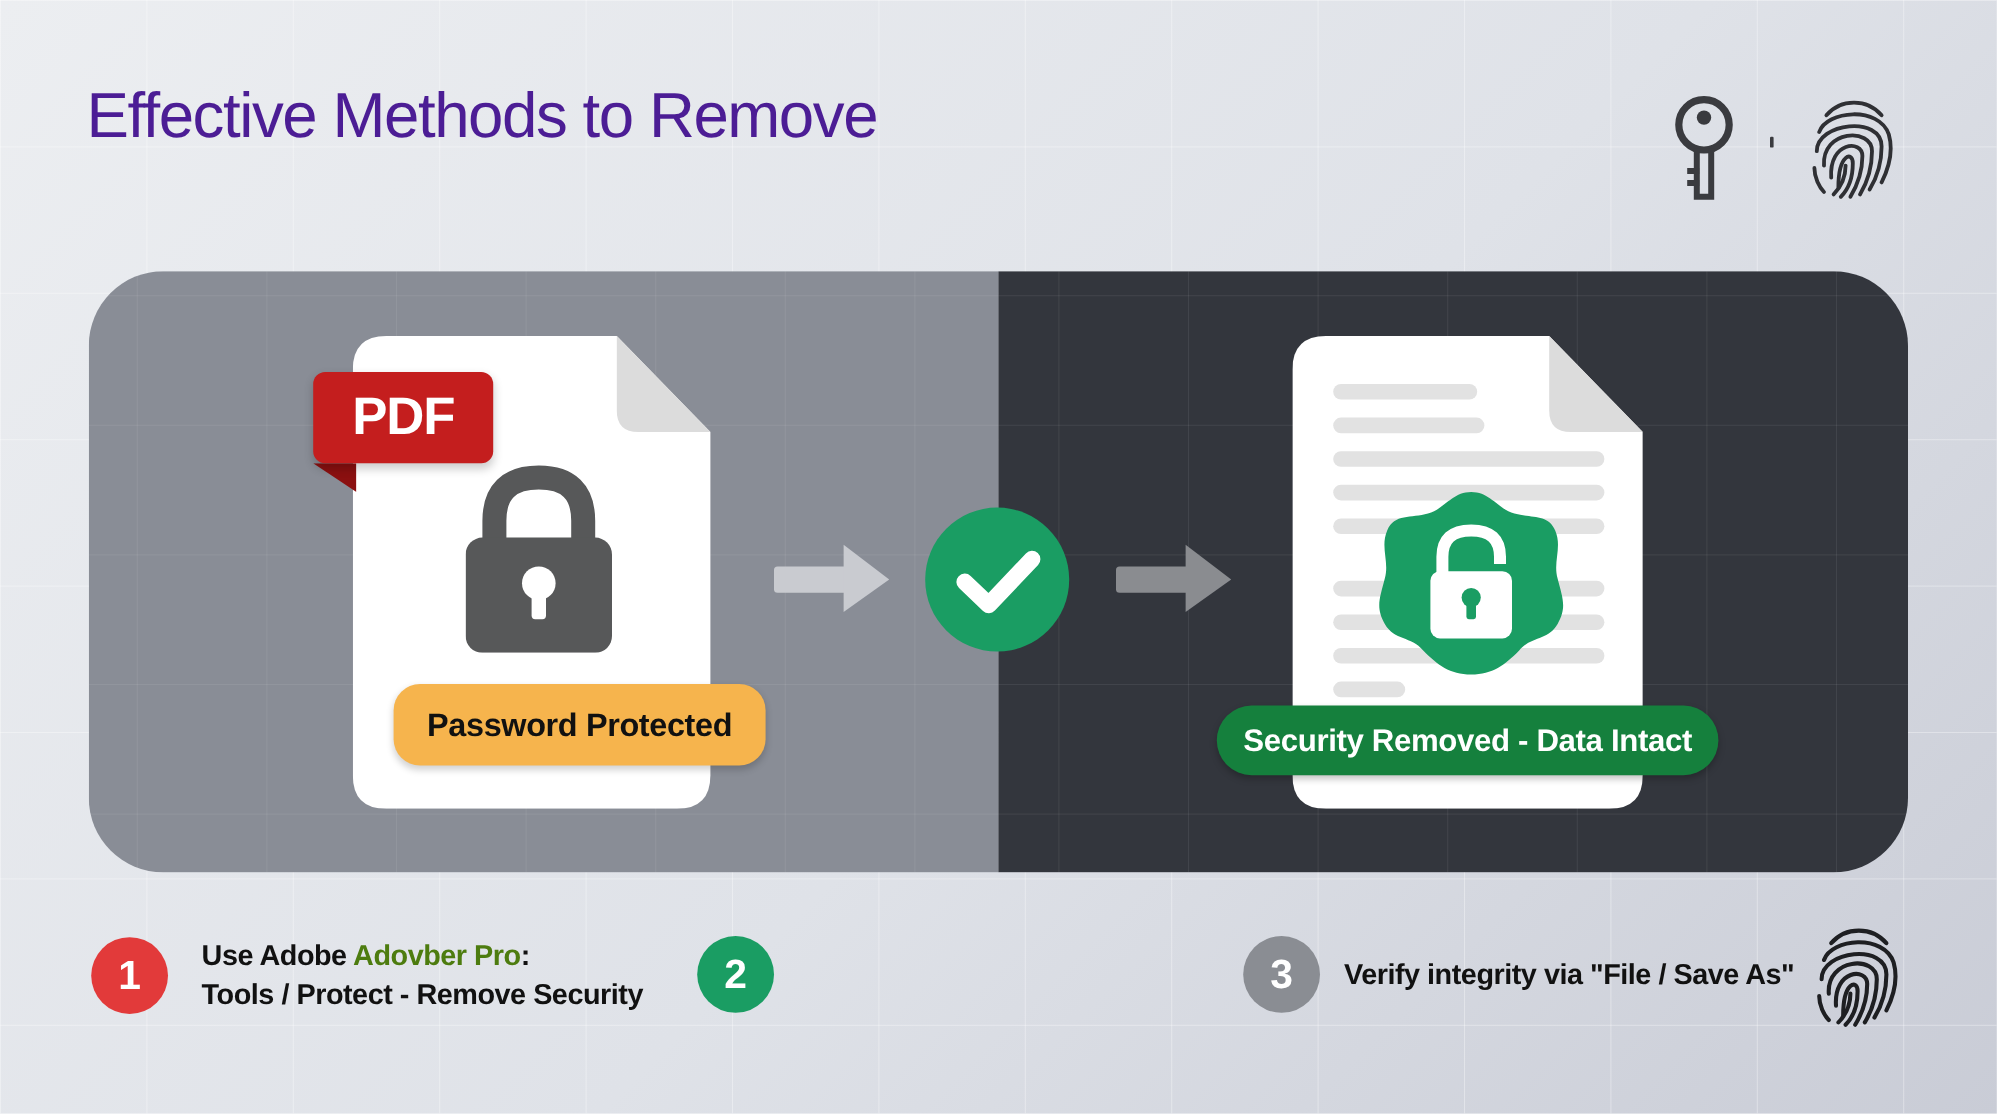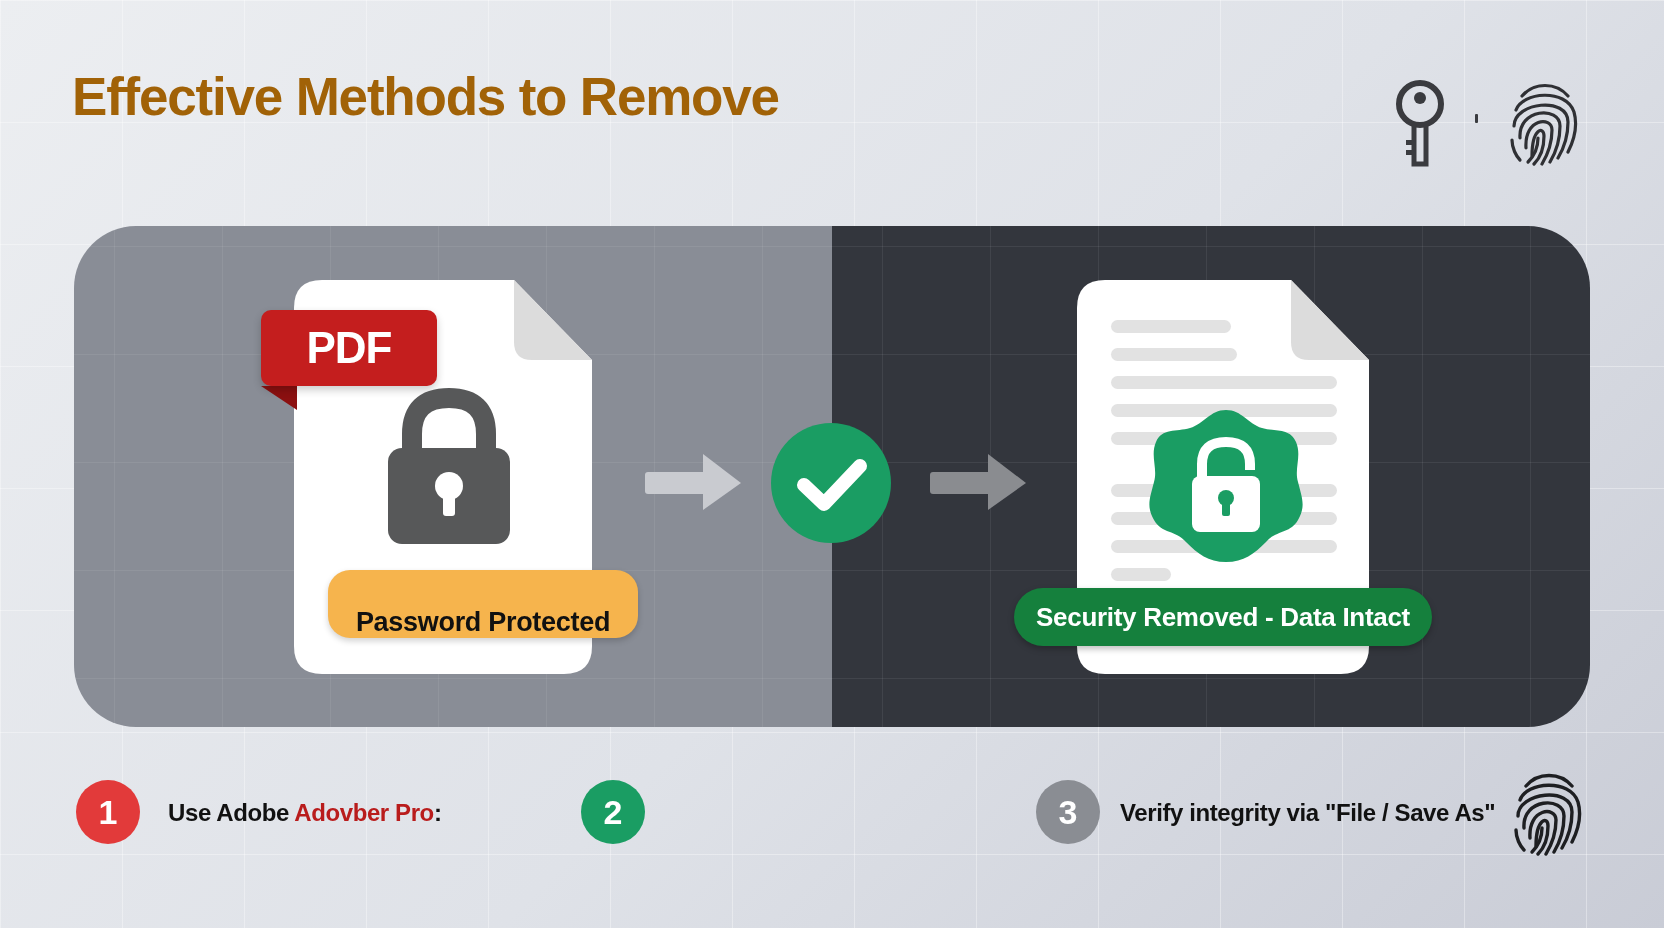--- a/index.html
+++ b/index.html
@@ -11,21 +11,21 @@
   .bg-grid {
     position:absolute; inset:0;
     background-image:
       linear-gradient(rgba(255,255,255,0.35) 1px, transparent 1px),
       linear-gradient(90deg, rgba(255,255,255,0.35) 1px, transparent 1px);
     background-size: 122px 122px;
     pointer-events:none;
   }
   .title {
     position:absolute; left:72px; top:66px;
-    font-size:53px; line-height:62px; font-weight:700; color:#a16207;
+    font-size:53px; line-height:62px; font-weight:400; color:#4c1d95;
     letter-spacing:-1.2px;
   }
   .title div { white-space:nowrap; }
   .panel {
     position:absolute; left:74px; top:226px; width:1516px; height:501px;
     border-radius:62px; overflow:hidden;
   }
   .panel-left {
     position:absolute; left:0; top:0; width:758px; height:100%;
     background:#898d96;
@@ -40,48 +40,48 @@
     background-image:
       linear-gradient(rgba(255,255,255,0.07) 1px, transparent 1px),
       linear-gradient(90deg, rgba(255,255,255,0.07) 1px, transparent 1px);
     background-size:108px 108px; background-position: 50px 20px;
   }
   .abs { position:absolute; }
   .pill-orange {
     position:absolute; left:328px; top:570px; width:310px; height:68px;
     background:#f6b44d; border-radius:22px;
     box-shadow: 0 3px 6px rgba(0,0,0,0.18);
-    display:flex; align-items:flex-end; justify-content:center;
+    display:flex; align-items:center; justify-content:center;
     font-size:27px; font-weight:700; color:#111; letter-spacing:-0.3px;
   }
   .pill-green {
     position:absolute; left:1014px; top:588px; width:418px; height:58px;
     background:#15803d; border-radius:30px;
     box-shadow: 0 3px 6px rgba(0,0,0,0.25);
     display:flex; align-items:center; justify-content:center;
     font-size:26px; font-weight:700; color:#fff; letter-spacing:-0.3px;
   }
   .pdf-tag {
-    position:absolute; left:261px; top:310px; width:176px; height:76px;
+    position:absolute; left:261px; top:310px; width:150px; height:76px;
     background:#c41e1e; border-radius:10px;
     display:flex; align-items:center; justify-content:center;
     color:#fff; font-size:44px; font-weight:700; letter-spacing:-1px;
     box-shadow: 0 4px 8px rgba(0,0,0,0.2);
   }
   .step { position:absolute; top:780px; display:flex; align-items:center; }
   .step-num {
     width:64px; height:64px; border-radius:50%;
     display:flex; align-items:center; justify-content:center;
     color:#fff; font-size:34px; font-weight:700; flex:none;
   }
   .step-text {
     margin-left:30px; font-size:24px; line-height:33px; font-weight:700; color:#111;
     letter-spacing:-0.4px; white-space:nowrap;
   }
-  .red { color:#b91c1c; }
+  .red { color:#4d7c0f; }
 </style>
 </head>
 <body>
 
 <div class="bg-grid"></div>
 
 <div class="title">
   <div>Effective Methods to Remove</div>
 </div>
 
@@ -169,20 +169,21 @@
 <div class="pill-green">
   <span>Security Removed - Data Intact</span>
 </div>
 
 <div class="step" style="left:76px;">
   <div class="step-num" style="background:#e23a3a;">
     <span>1</span>
   </div>
   <div class="step-text" style="margin-left:28px;">
     <div><span>Use Adobe </span><span class="red">Adovber Pro</span><span>:</span></div>
+    <div>Tools / Protect - Remove Security</div>
   </div>
 </div>
 
 <div class="step" style="left:581px;">
   <div class="step-num" style="background:#1a9d63;">
     <span>2</span>
   </div>
 </div>
 
 <div class="step" style="left:1036px;">

